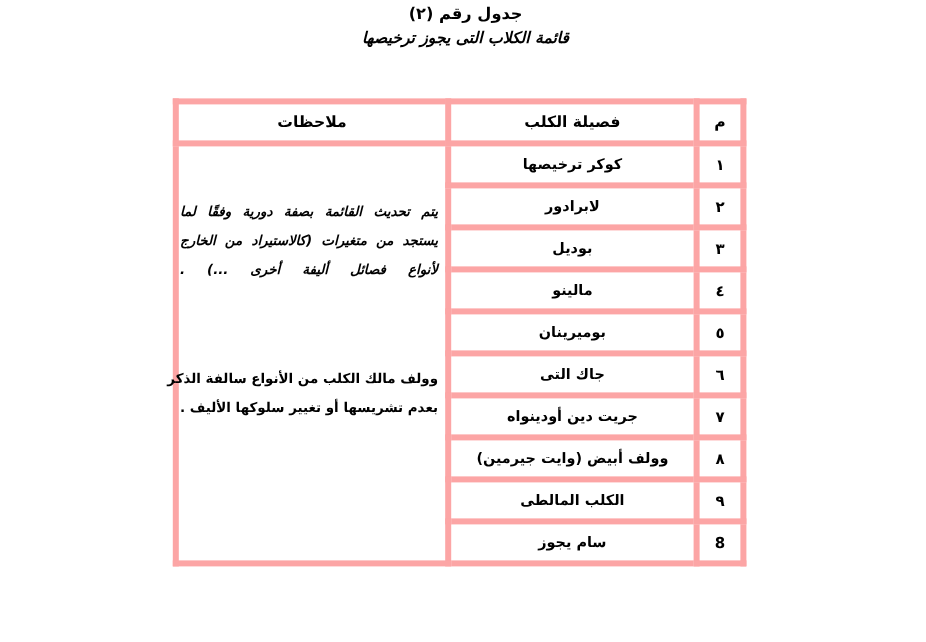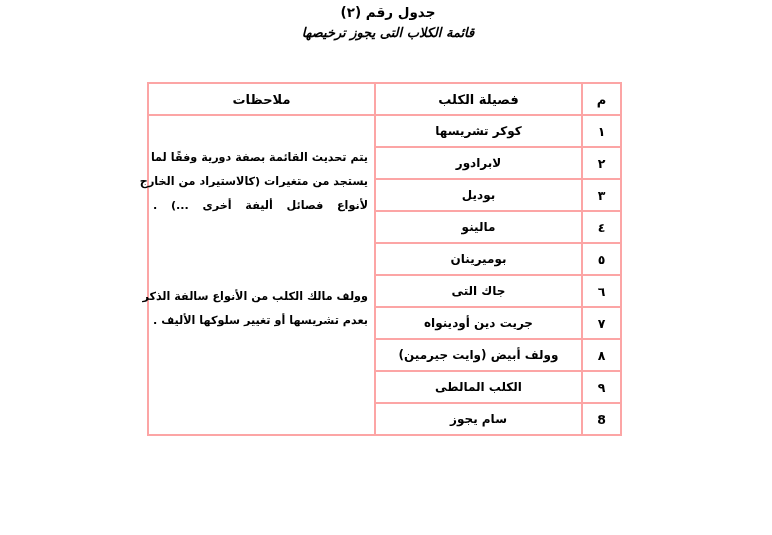--- a/index.html
+++ b/index.html
@@ -57,21 +57,21 @@
   }
   table.breeds {
     border-collapse: collapse;
     table-layout: fixed;
     width: 473px;
     height: 331px;
     direction: rtl;
   }
   table.breeds td,
   table.breeds th {
-    border: 2px solid #fca5a5;
+    border: 5px solid #fca5a5;
     padding: 0;
     text-align: center;
     vertical-align: middle;
     font-weight: bold;
     color: #000000;
   }
   col.c-num    { width: 39px; }
   col.c-breed  { width: 207px; }
   col.c-notes  { width: 227px; }
 
@@ -106,21 +106,21 @@
   .note-block {
     position: absolute;
     right: 6px;
     left: 6px;
     text-align: justify;
     text-align-last: justify;
     font-size: 11.2px;
     font-weight: bold;
     line-height: 24px;
   }
-  .note-block.first { top: 21px; }
+  .note-block.first { top: 21px; font-style: italic; }
   .note-block.second { top: 160px; }
   .note-line {
     display: block;
     white-space: nowrap;
     text-align: justify;
     text-align-last: justify;
   }
   .note-line.last {
     text-align-last: justify;
   }
@@ -145,21 +145,21 @@
       <thead>
         <tr>
           <th class="hdr hdr-num">م</th>
           <th class="hdr hdr-breed">فصيلة الكلب</th>
           <th class="hdr hdr-notes">ملاحظات</th>
         </tr>
       </thead>
       <tbody id="table-body">
           <tr>
             <td class="num">١</td>
-            <td class="breed">كوكر تشريسها</td>
+            <td class="breed">كوكر ترخيصها</td>
             <td class="notes-cell" rowspan="10">
               <div class="notes-inner">
                 <div class="note-block first">
                   <span class="note-line">يتم تحديث القائمة بصفة دورية وفقًا لما</span>
                   <span class="note-line">يستجد من متغيرات (كالاستيراد من الخارج</span>
                   <span class="note-line last">لأنواع فصائل أليفة أخرى ...) .</span>
                 </div>
                 <div class="note-block second">
                   <span class="note-line">وولف مالك الكلب من الأنواع سالفة الذكر</span>
                   <span class="note-line last">بعدم تشريسها أو تغيير سلوكها الأليف .</span>

